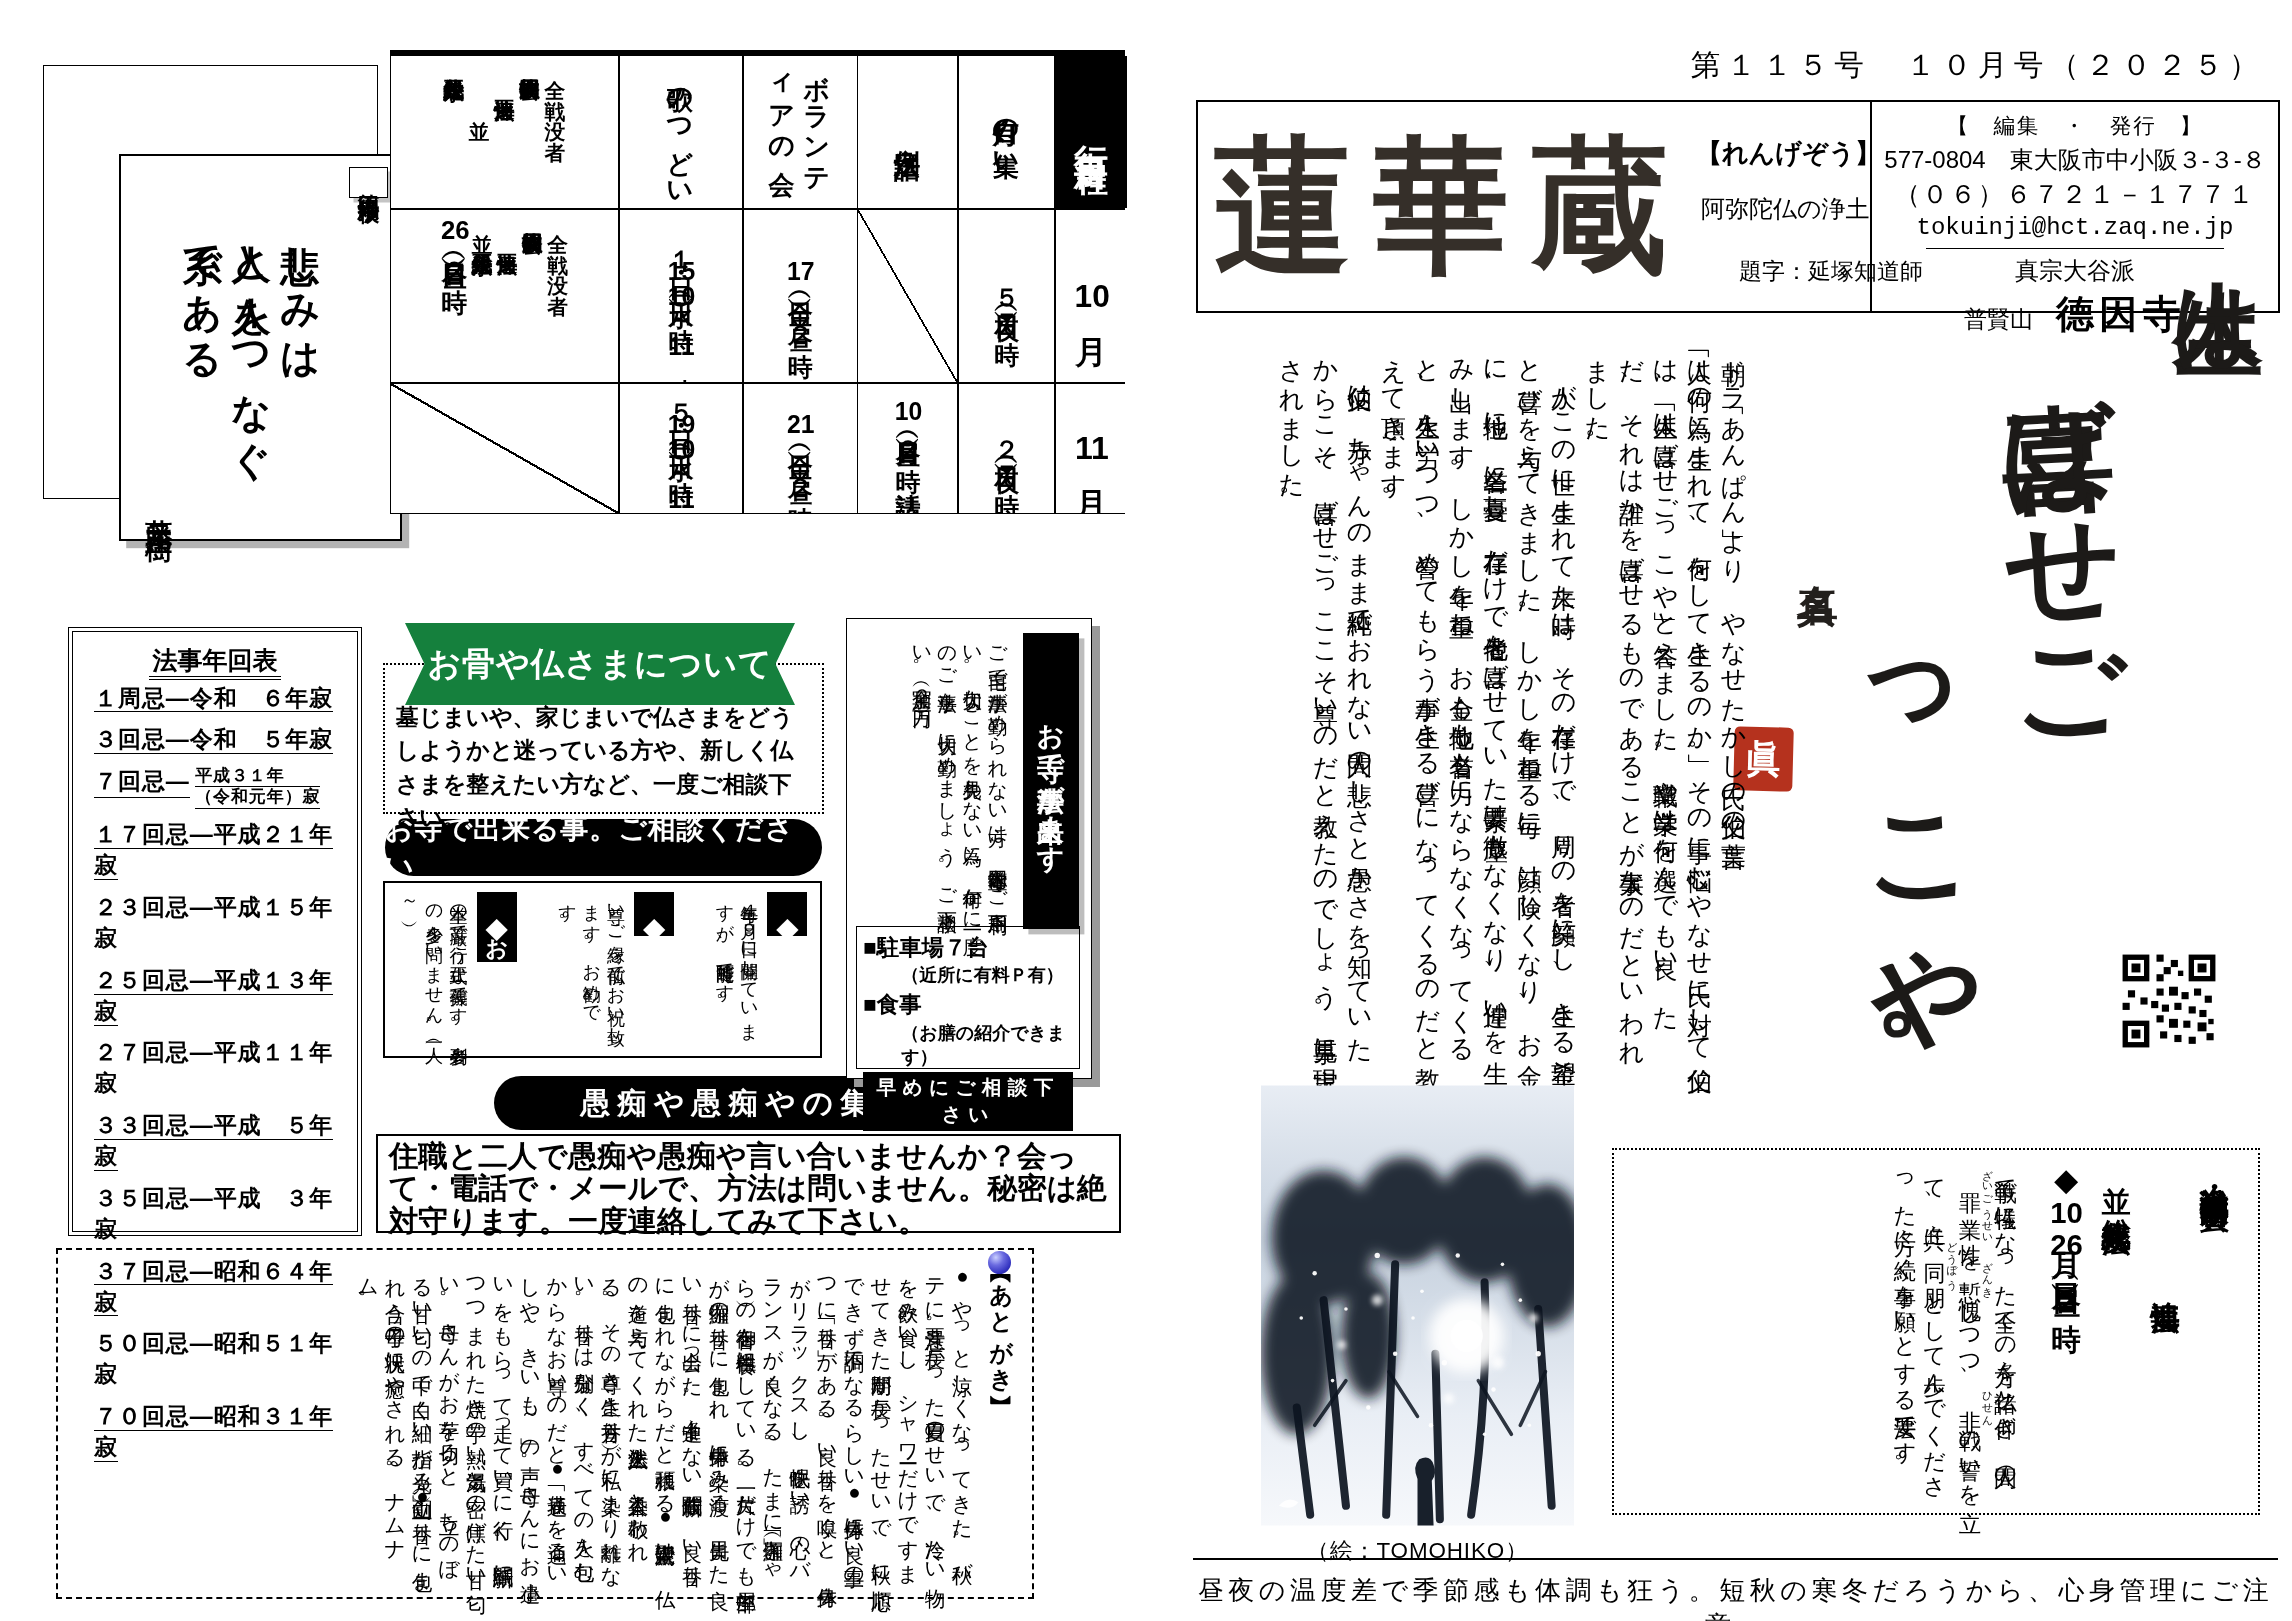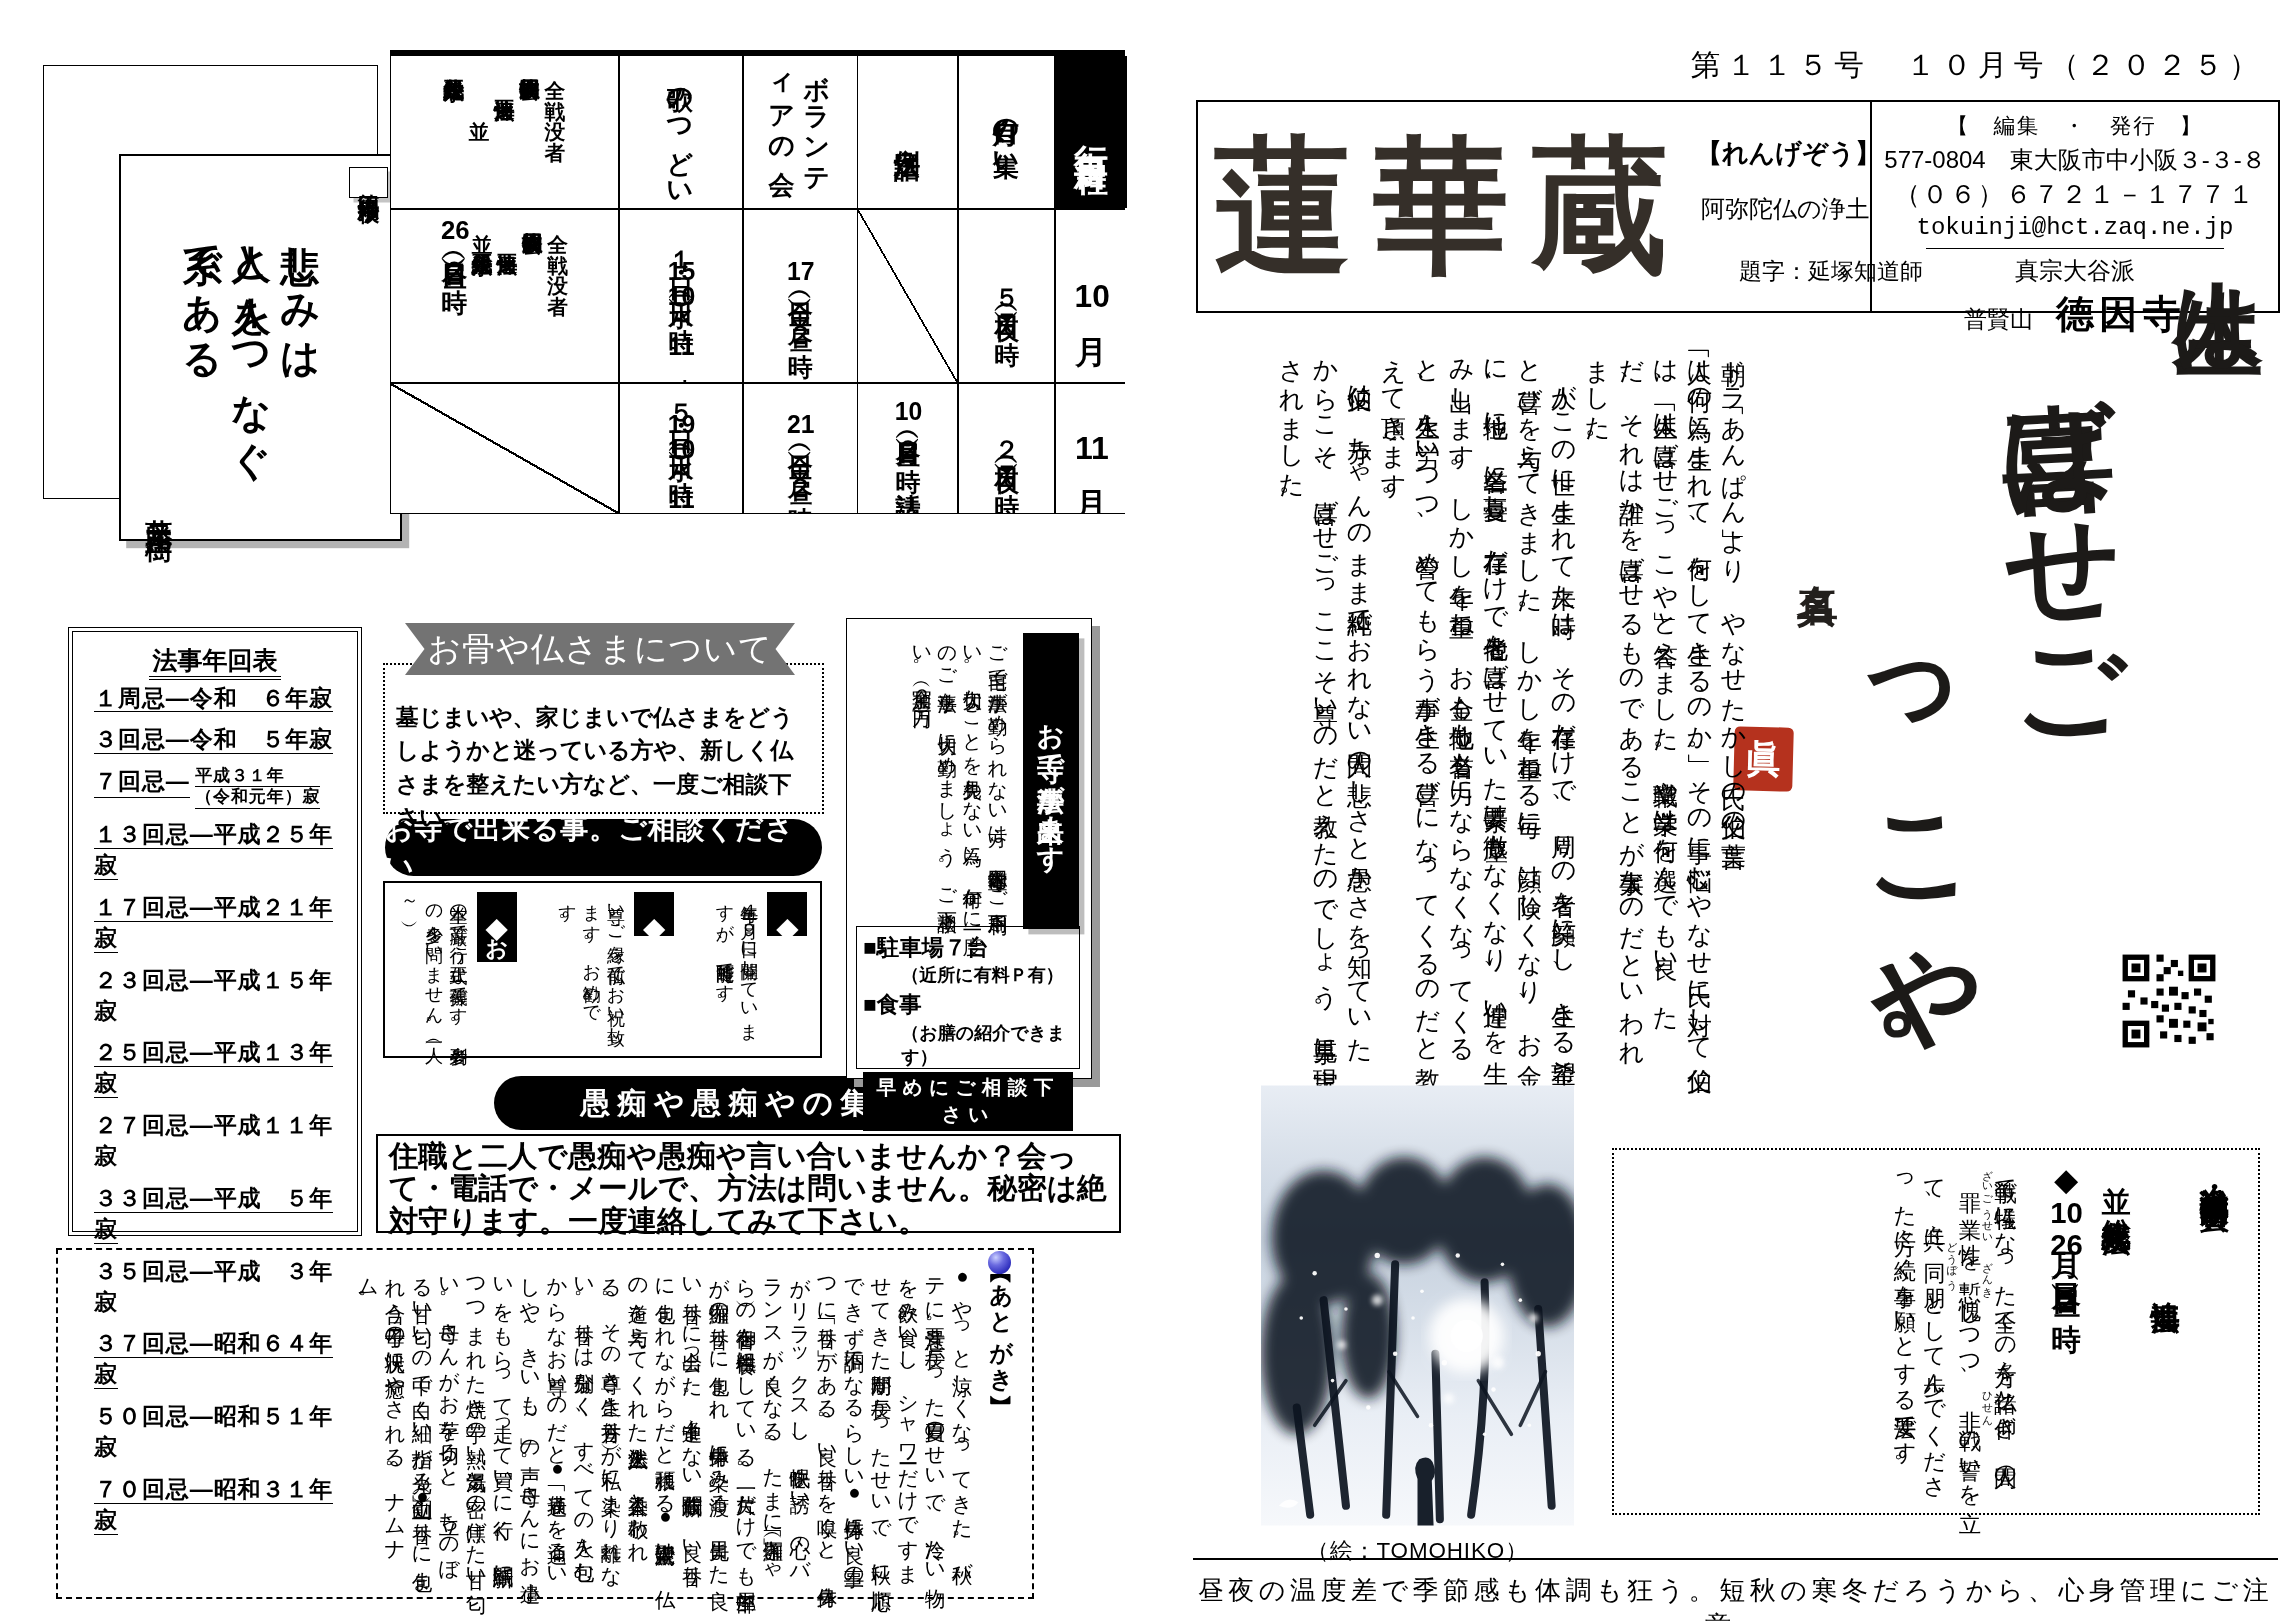--- a/index.html
+++ b/index.html
@@ -37,22 +37,22 @@
   .htitle span{border-bottom:4.5px double #000;padding:0 3.6px 1.8px 3.6px;}
   .hrow{margin:0 0 10.7px 14.3px;font-size:23px;font-weight:600;letter-spacing:0.9px;}
   .hrow span.t{padding-bottom:0.9px;}
   .hrow.u span.t{border-bottom:1.8px solid #000;}
   .r7{display:flex;align-items:flex-start;}
   .r7 .r7l{border-bottom:1.8px solid #000;font-size:23px;font-weight:600;}
   .r7 .r7r{display:inline-block;margin-left:5.4px;font-size:17px;font-weight:600;line-height:1.2;}
   .r7 .r7r .s1{display:block;border-bottom:1.8px solid #000;}
   .r7 .r7r .s2{display:block;border-bottom:1.8px solid #000;}
   
-  #okotsu-banner{left:405px;top:623px;width:390px;height:52px;background:#737373;color:#fff;
-    display:flex;align-items:center;justify-content:center;font-size:33px;font-weight:400;letter-spacing:0.9px;
+  #okotsu-banner{left:405px;top:623px;width:390px;height:82px;background:#15803d;color:#fff;
+    display:flex;align-items:center;justify-content:center;font-size:33px;font-weight:700;letter-spacing:0.9px;
     clip-path:polygon(0 0,100% 0,95% 50%,100% 100%,0 100%,5% 50%);z-index:3;}
   #okotsu-box{left:383px;top:663px;width:437px;height:147px;border:2.7px dotted #000;z-index:2;}
   #okotsu-body{position:absolute;left:10.7px;right:9px;top:36px;font-size:23px;font-weight:700;line-height:1.45;letter-spacing:0px;}
   #dekiru-banner{left:385px;top:819px;width:437px;height:57px;background:#000;border-radius:29px;color:#fff;
     display:flex;align-items:center;justify-content:center;font-size:28px;font-weight:700;letter-spacing:0.9px;}
   #cer-box{left:383px;top:881px;width:439px;height:177px;border:2.7px solid #000;display:flex;
     flex-direction:row-reverse;justify-content:space-between;padding:9px 12.5px;box-sizing:border-box;}
   .cer{display:flex;flex-direction:row-reverse;gap:6.3px;}
   .cer-label{background:#000;color:#fff;font-size:22.4px;font-weight:700;padding:7.2px 4.5px;letter-spacing:1.8px;height:fit-content;}
   .cer-body{font-size:18px;line-height:1.35;font-weight:500;height:154px;}
@@ -185,21 +185,20 @@
       <div class="htitle"><span>法事年回表</span></div>
       <div class="hrow u"><span class="t">１周忌―令和　６年寂</span></div>
       <div class="hrow u"><span class="t">３回忌―令和　５年寂</span></div>
       <div class="hrow r7">
         <span class="r7l">７回忌―</span>
         <span class="r7r">
             <span class="s1">平成３１年</span>
             <span class="s2">（令和元年）寂</span>
           </span>
       </div>
-      <div class="hrow u"><span class="t">１３回忌―平成２５年寂</span></div>
       <div class="hrow u"><span class="t">１７回忌―平成２１年寂</span></div>
       <div class="hrow"><span class="t">２３回忌―平成１５年寂</span></div>
       <div class="hrow u"><span class="t">２５回忌―平成１３年寂</span></div>
       <div class="hrow"><span class="t">２７回忌―平成１１年寂</span></div>
       <div class="hrow u"><span class="t">３３回忌―平成　５年寂</span></div>
       <div class="hrow"><span class="t">３５回忌―平成　３年寂</span></div>
       <div class="hrow u"><span class="t">３７回忌―昭和６４年寂</span></div>
       <div class="hrow"><span class="t">５０回忌―昭和５１年寂</span></div>
       <div class="hrow u"><span class="t">７０回忌―昭和３１年寂</span></div>
 

